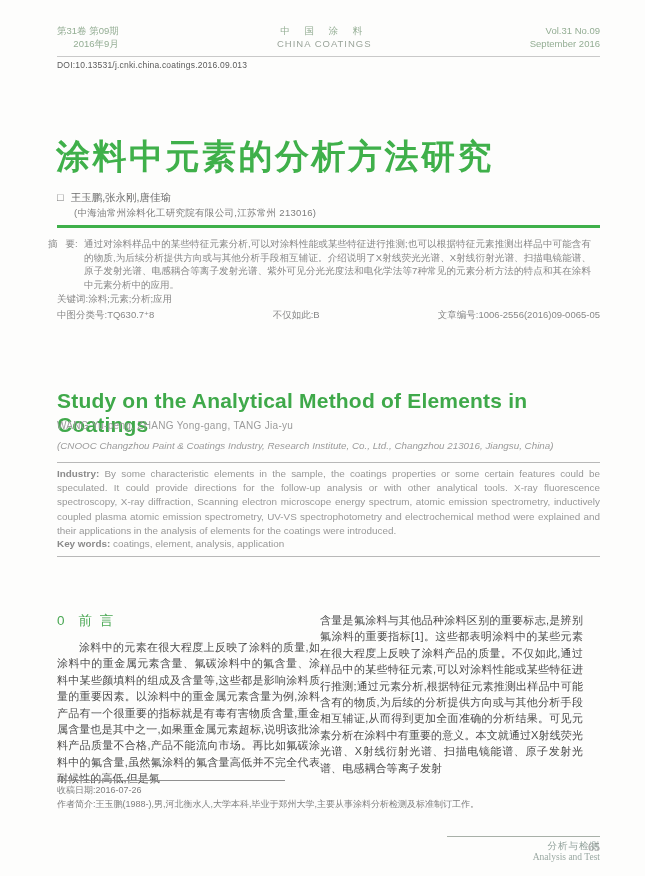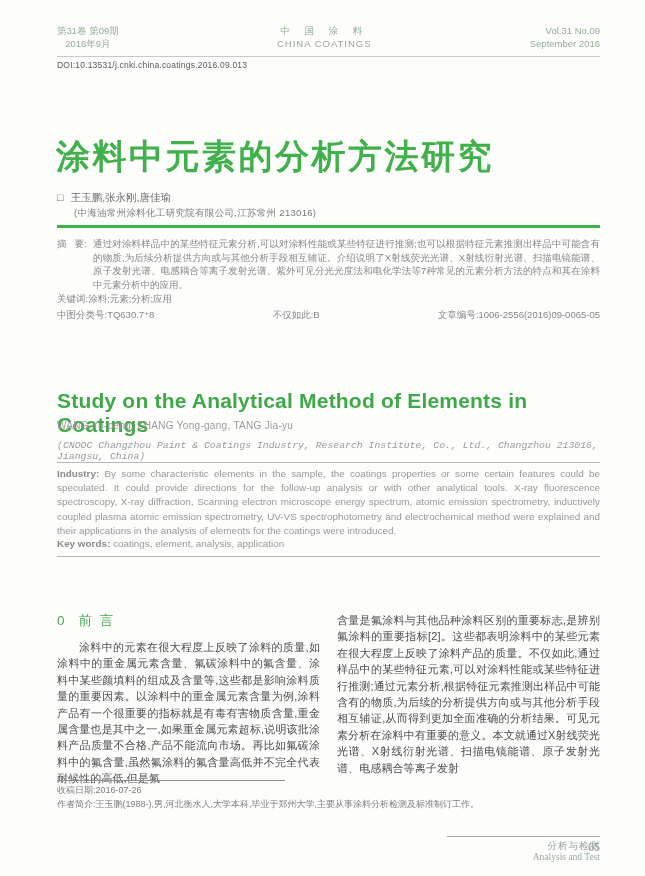--- a/index.html
+++ b/index.html
@@ -11,21 +11,21 @@
     height: 876px;
     background: #fdfdfc;
     overflow: hidden;
   }
   
   .journal-header {
     position: absolute; top: 24px; left: 57px; width: 543px;
     display: flex; justify-content: space-between; align-items: flex-start;
     font-size: 9.5px; line-height: 13px; color: #93ad93;
   }
-  .jh-left { text-align: center; }
+  .jh-left { text-align: right; }
   .jh-center { text-align: center; }
   .jh-center .cn { letter-spacing: 6px; color: #93ad93; }
   .jh-center .en { color: #9aa49a; letter-spacing: 1px; }
   .jh-right { text-align: right; }
   .header-rule {
     position: absolute; top: 56px; left: 57px; width: 543px;
     height: 1px; background: #c9c9c9;
   }
   .doi-line {
     position: absolute; top: 60px; left: 57px;
@@ -45,21 +45,21 @@
   .affiliation-cn {
     position: absolute; top: 207px; left: 74px;
     font-size: 9.5px; color: #7c7c7c; letter-spacing: 0.3px;
   }
   .green-rule {
     position: absolute; top: 225px; left: 57px; width: 543px;
     height: 3px; background: #3fb04a;
   }
   
   .abstract-cn {
-    position: absolute; top: 237px; left: 57px; width: 543px;
+    position: absolute; top: 237px; left: 48px; width: 543px;
     font-size: 9.5px; line-height: 13.6px; color: #878787;
     text-align: justify;
   }
   .hang { position: relative; padding-left: 36px; }
   .hang-label { position: absolute; left: 0; top: 0; white-space: pre; }
   .keywords-cn {
     position: absolute; top: 293px; left: 57px; width: 543px;
     font-size: 9.5px; color: #878787;
   }
   .meta-row {
@@ -72,21 +72,21 @@
     position: absolute; top: 389px; left: 57px; width: 543px;
     font-size: 21px; font-weight: bold; color: #3fa94a;
     letter-spacing: 0.2px;
   }
   .authors-en {
     position: absolute; top: 420px; left: 57px;
     font-size: 10px; color: #9b9b9b; letter-spacing: 0.3px;
   }
   .affiliation-en {
     position: absolute; top: 440px; left: 57px;
-    font-family: Liberation Mono, monospace;
+    font-family: Liberation Sans, sans-serif;
     font-style: italic; font-size: 9.8px; color: #9b9b9b;
   }
   .rule-en-top {
     position: absolute; top: 462px; left: 57px; width: 543px;
     height: 1px; background: #b8b8b8;
   }
   .abstract-en {
     position: absolute; top: 467px; left: 57px; width: 543px;
     font-size: 9.9px; line-height: 14.2px; color: #989898;
     text-align: justify;
@@ -96,21 +96,21 @@
     position: absolute; top: 538px; left: 57px; width: 543px;
     font-size: 9.9px; color: #989898;
   }
   .rule-en-bottom {
     position: absolute; top: 556px; left: 57px; width: 543px;
     height: 1px; background: #b8b8b8;
   }
   
   .columns {
     position: absolute; top: 612px; left: 57px; width: 543px;
-    display: flex; gap: 17px;
+    display: flex; 
   }
   .col { width: 263px; }
   .section-head {
     font-size: 13.5px; color: #4aa854; letter-spacing: 2px;
     margin-bottom: 9px; font-weight: 500;
   }
   .section-head .num { margin-right: 12px; }
   .body-par {
     font-size: 11px; line-height: 16.4px; color: #4c4c4c;
     text-align: justify; letter-spacing: 0.1px;
@@ -206,21 +206,21 @@
   <div class="rule-en-bottom"></div>
 
   <div class="columns">
     <div class="col">
       <div class="section-head">
         <span class="num">0</span><span>前  言</span>
       </div>
       <p class="body-par indent">涂料中的元素在很大程度上反映了涂料的质量,如涂料中的重金属元素含量、氟碳涂料中的氟含量、涂料中某些颜填料的组成及含量等,这些都是影响涂料质量的重要因素。以涂料中的重金属元素含量为例,涂料产品有一个很重要的指标就是有毒有害物质含量,重金属含量也是其中之一,如果重金属元素超标,说明该批涂料产品质量不合格,产品不能流向市场。再比如氟碳涂料中的氟含量,虽然氟涂料的氟含量高低并不完全代表耐候性的高低,但是氟</p>
     </div>
     <div class="col">
-      <p class="body-par">含量是氟涂料与其他品种涂料区别的重要标志,是辨别氟涂料的重要指标[2]。这些都表明涂料中的某些元素在很大程度上反映了涂料产品的质量。不仅如此,通过样品中的某些特征元素,可以对涂料性能或某些特征进行推测;通过元素分析,根据特征元素推测出样品中可能含有的物质,为后续的分析提供方向或与其他分析手段相互辅证,从而得到更加全面准确的分析结果。可见元素分析在涂料中有重要的意义。本文就通过X射线荧光光谱、X射线衍射光谱、扫描电镜能谱、原子发射光谱、电感耦合等离子发射</p>
+      <p class="body-par">含量是氟涂料与其他品种涂料区别的重要标志,是辨别氟涂料的重要指标[1]。这些都表明涂料中的某些元素在很大程度上反映了涂料产品的质量。不仅如此,通过样品中的某些特征元素,可以对涂料性能或某些特征进行推测;通过元素分析,根据特征元素推测出样品中可能含有的物质,为后续的分析提供方向或与其他分析手段相互辅证,从而得到更加全面准确的分析结果。可见元素分析在涂料中有重要的意义。本文就通过X射线荧光光谱、X射线衍射光谱、扫描电镜能谱、原子发射光谱、电感耦合等离子发射</p>
     </div>
   </div>
 
   <div class="footnote-rule"></div>
   <div class="received">收稿日期:2016-07-26</div>
   <div class="bio">作者简介:王玉鹏(1988-),男,河北衡水人,大学本科,毕业于郑州大学,主要从事涂料分析检测及标准制订工作。</div>
 
   <div class="page-num">65</div>
   <div class="footer-rule"></div>
   <div class="footer-cn">分析与检测</div>

